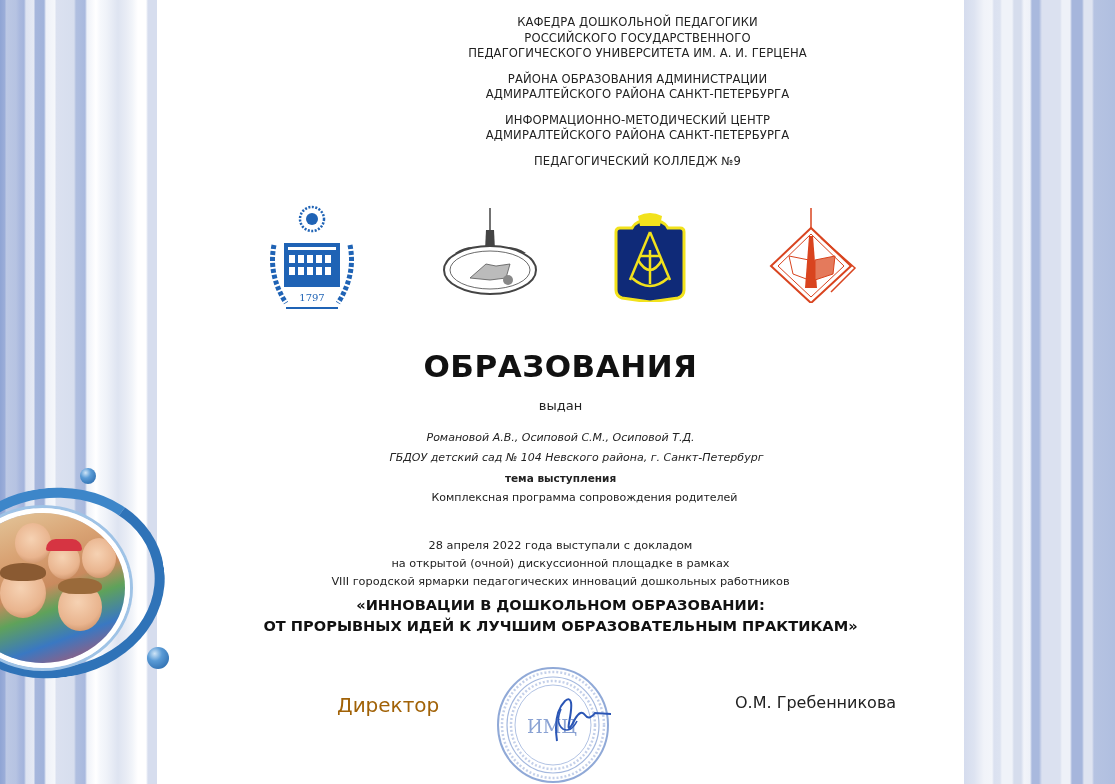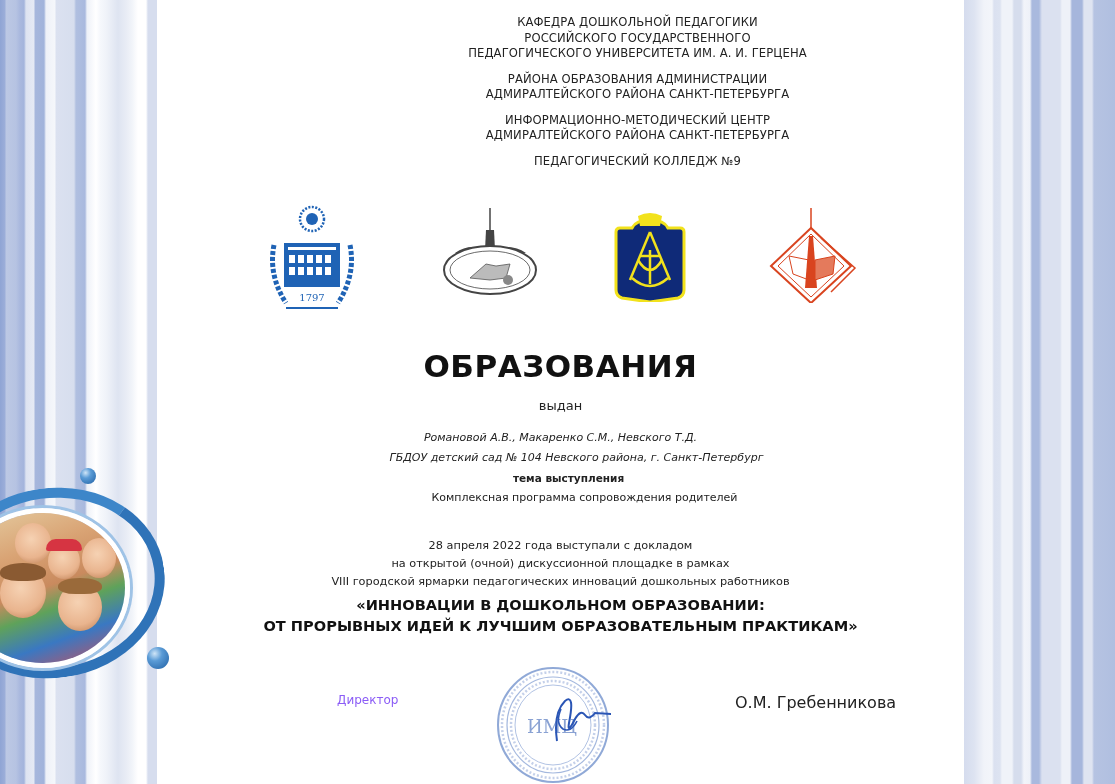--- a/index.html
+++ b/index.html
@@ -70,28 +70,28 @@
   .org-wrap { padding-top: 15px; }
 
   .logos { position: absolute; top: 205px; left: 0; width: 807px; height: 110px; }
   .logo { position: absolute; }
 
   .title { position: absolute; top: 348px; left: 0; width: 807px; font-family: "DejaVu Sans", sans-serif; font-weight: bold; font-size: 31px; letter-spacing: 0.5px; color: #111; }
   .issued { position: absolute; top: 398px; left: 0; width: 807px; font-size: 13px; color: #222; }
 
   .names { position: absolute; top: 431px; left: 0; width: 807px; font-style: italic; font-size: 11px; color: #222; }
   .org-name { position: absolute; top: 451px; left: 16px; width: 807px; font-style: italic; font-size: 11px; color: #222; }
-  .topic-label { position: absolute; top: 472px; left: 0; width: 807px; font-weight: bold; font-size: 10.5px; color: #222; margin-left: 8px; }
+  .topic-label { position: absolute; top: 472px; left: 0; width: 807px; font-weight: bold; font-size: 10.5px; color: #222; }
   .topic { position: absolute; top: 491px; left: 0; width: 807px; font-size: 11px; color: #222; padding-left: 48px; }
 
   .event { position: absolute; top: 537px; left: 0; width: 807px; font-size: 11.3px; line-height: 18px; color: #222; }
   .event-title { position: absolute; top: 594px; left: 0; width: 807px; font-weight: bold; font-size: 14.6px; line-height: 21px; color: #111; }
 
   .sign-row { position: absolute; top: 690px; left: 0; width: 807px; height: 40px; }
-  .director { position: absolute; left: 180px; top: 3px; font-size: 12px; color: #8b5cf6; }
+  .director { position: absolute; left: 180px; top: 3px; font-size: 20px; color: #a16207; }
   .director-name { position: absolute; left: 578px; top: 3px; font-size: 16px; color: #222; }
   .stamp { position: absolute; left: 338px; top: 663px; width: 116px; height: 121px; }
 </style>
 </head>
 <body>
 
 <div class="stripes-left"></div>
 <div class="stripes-right"></div>
 
 <div class="photo-wrap">
@@ -189,21 +189,21 @@
       <path d="M52 30 L86 60 L62 84" fill="none" stroke="#d9441f" stroke-width="1.5"></path>
       <path d="M40 28 L44 28 L48 80 L36 80 Z" fill="#d9441f"></path>
       <path d="M20 48 L40 52 L40 72 L24 66 Z" fill="none" stroke="#d9441f" stroke-width="1"></path>
       <path d="M46 52 L66 48 L64 66 L46 72 Z" fill="#e47a5c" stroke="#d9441f" stroke-width="1"></path>
     </svg>
   </div>
 
   <div class="title">ОБРАЗОВАНИЯ</div>
   <div class="issued">выдан</div>
 
-  <div class="names">Романовой А.В., Макаренко С.М., Невского Т.Д.</div>
+  <div class="names">Романовой А.В., Осиповой С.М., Осиповой Т.Д.</div>
   <div class="org-name">ГБДОУ детский сад № 104 Невского района, г. Санкт-Петербург</div>
   <div class="topic-label">тема выступления</div>
   <div class="topic">Комплексная программа сопровождения родителей</div>
 
   <div class="event">
     <div>28 апреля 2022 года выступали с докладом</div>
     <div>на открытой (очной) дискуссионной площадке в рамках</div>
     <div>VIII городской ярмарки педагогических инноваций дошкольных работников</div>
   </div>
   <div class="event-title">

